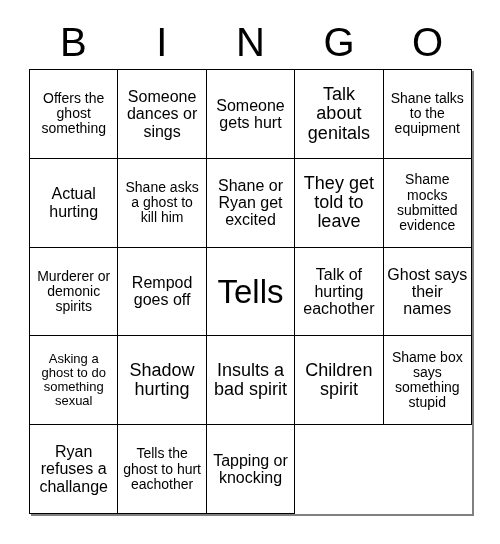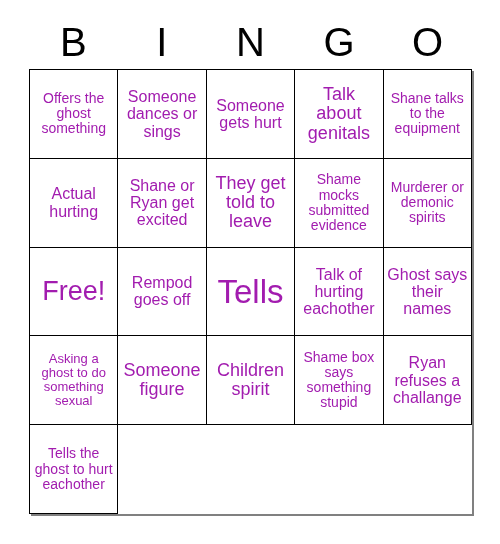--- a/index.html
+++ b/index.html
@@ -61,21 +61,21 @@
     box-sizing: border-box;
     display: flex;
     align-items: center;
     justify-content: center;
     text-align: center;
     padding: 2px 3px;
     overflow: hidden;
   }
   .cell-text {
     display: block;
-    color: #a21caf;
+    color: #000000;
     line-height: 1.08;
     word-wrap: break-word;
   }
 
   
   .fs-xs  { font-size: 13px; }
   .fs-sm  { font-size: 14px; }
   .fs-md  { font-size: 16px; }
   .fs-lg  { font-size: 18px; }
   .fs-xxl { font-size: 27px; }
@@ -109,62 +109,68 @@
         <span class="cell-text fs-lg">Talk about genitals</span>
       </div>
 
     <div class="cell">
         <span class="cell-text fs-sm">Shane talks to the equipment</span>
       </div>
     <div class="cell">
         <span class="cell-text fs-md">Actual hurting</span>
       </div>
     <div class="cell">
+        <span class="cell-text fs-sm">Shane asks a ghost to kill him</span>
+      </div>
+    <div class="cell">
         <span class="cell-text fs-md">Shane or Ryan get excited</span>
       </div>
     <div class="cell">
         <span class="cell-text fs-lg">They get told to leave</span>
       </div>
 
     <div class="cell">
         <span class="cell-text fs-sm">Shame mocks submitted evidence</span>
       </div>
     <div class="cell">
         <span class="cell-text fs-sm">Murderer or demonic spirits</span>
-      </div>
-    <div class="cell">
-        <span class="cell-text fs-xxl">Free!</span>
       </div>
     <div class="cell">
         <span class="cell-text fs-md">Rempod goes off</span>
       </div>
     <div class="cell">
         <span class="cell-text fs-huge">Tells</span>
       </div>
 
     <div class="cell">
         <span class="cell-text fs-md">Talk of hurting eachother</span>
       </div>
     <div class="cell">
         <span class="cell-text fs-md">Ghost says their names</span>
       </div>
     <div class="cell">
         <span class="cell-text fs-xs">Asking a ghost to do something sexual</span>
       </div>
     <div class="cell">
-        <span class="cell-text fs-lg">Someone figure</span>
+        <span class="cell-text fs-lg">Shadow hurting</span>
+      </div>
+    <div class="cell">
+        <span class="cell-text fs-lg">Insults a bad spirit</span>
       </div>
 
     <div class="cell">
         <span class="cell-text fs-lg">Children spirit</span>
       </div>
     <div class="cell">
         <span class="cell-text fs-sm">Shame box says something stupid</span>
       </div>
     <div class="cell">
         <span class="cell-text fs-md">Ryan refuses a challange</span>
       </div>
     <div class="cell">
         <span class="cell-text fs-sm">Tells the ghost to hurt eachother</span>
       </div>
+    <div class="cell">
+        <span class="cell-text fs-md">Tapping or knocking</span>
+      </div>
   </div>
 
 </div>
 
 </body></html>

